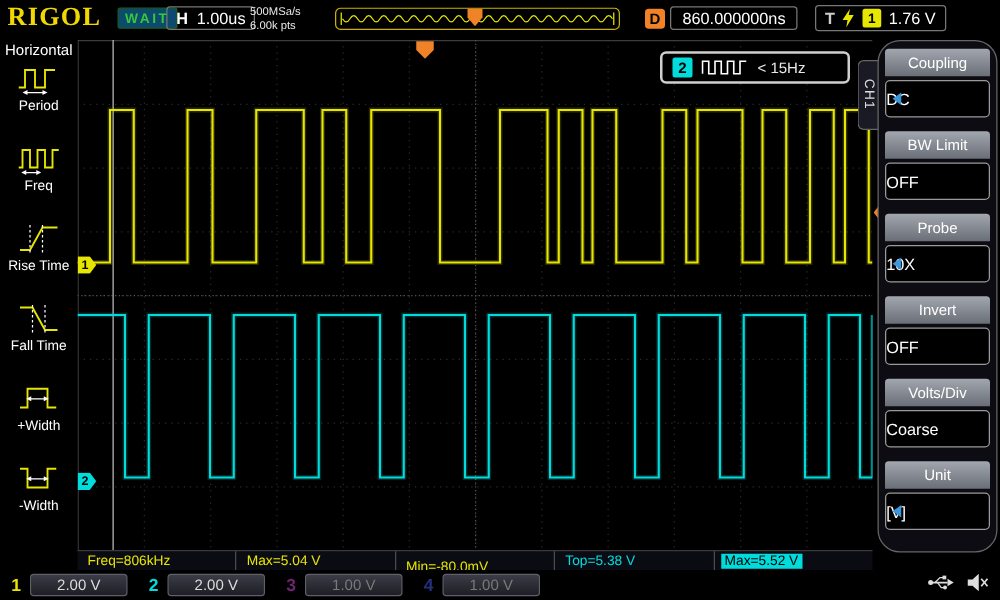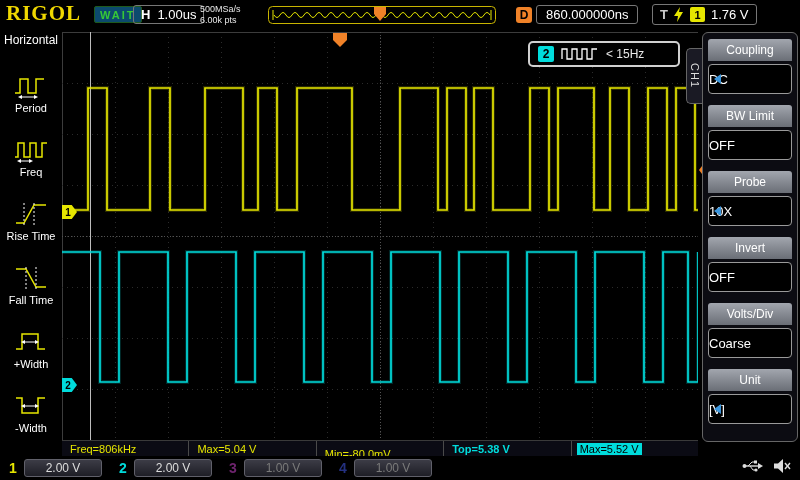--- a/index.html
+++ b/index.html
@@ -24,21 +24,21 @@
   .trig-box { left: 652px; top: 4px; height: 21px; border: 1px solid #777; border-radius: 3px; padding: 0 7px;
               display: flex; align-items: center; gap: 6px; }
   .trig-box .t-lbl { color: #ccc; font-weight: bold; font-size: 13px; }
   .trig-chip { width: 15px; height: 15px; background: #e6e600; color: #000; border-radius: 2px; font-size: 11px;
                font-weight: bold; display: flex; align-items: center; justify-content: center; }
   .trig-level { color: #fff; font-size: 13px; }
 
   
   .sidebar { left: 0; top: 30px; width: 62px; height: 410px; background: #000; }
   .sidebar-title { height: 20px; color: #fff; font-size: 12px; text-align: center; padding-top: 3px; }
-  .side-item { height: 64px; display: flex; flex-direction: column; align-items: center; justify-content: flex-end; gap: 3px; cursor: default; }
+  .side-item { height: 64px; display: flex; flex-direction: column; align-items: center; justify-content: flex-start; gap: 3px; cursor: default; }
   .side-item .lbl { color: #fff; font-size: 11px; white-space: nowrap; }
 
   
   .grid-wrap { left: 62px; top: 32px; width: 636px; height: 408px; overflow: visible; }
   .ch-tag { position: absolute; width: 15px; height: 14px; color: #000; font-size: 10px; font-weight: bold;
             display: flex; align-items: center; justify-content: center; padding-right: 3px;
             clip-path: polygon(0 0, 65% 0, 100% 50%, 65% 100%, 0 100%); }
   .trig-tag { position: absolute; left: 637px; width: 15px; height: 14px; background: #f08228; color: #000;
               font-size: 10px; font-weight: bold; display: flex; align-items: center; justify-content: center;
               padding-left: 3px; clip-path: polygon(0 50%, 35% 0, 100% 0, 100% 100%, 35% 100%); }
@@ -57,21 +57,21 @@
 
   
   .chan-bar { left: 0; top: 456px; width: 800px; height: 24px; background: #000; }
   .ch-box { position: absolute; top: 2px; height: 19px; display: flex; align-items: center; gap: 4px; }
   .ch-num { width: 14px; text-align: center; font-size: 14px; font-weight: bold; }
   .ch-scale { width: 78px; height: 18px; background: linear-gradient(#3c3c46, #1e1e26); border: 1px solid #60606a;
               border-radius: 3px; font-size: 12px; display: flex; align-items: center; justify-content: center; color: #ddd; }
 
   
   .rframe { left: 702px; top: 32px; width: 96px; height: 410px; background: #0c0c12; border: 1px solid #666;
-            border-radius: 6px; padding: 6px 5px; }
+            border-radius: 18px; padding: 6px 5px; }
   .r-item { margin-bottom: 11px; }
   .r-head { height: 22px; background: linear-gradient(#a2a6ae, #6a6e76); border-radius: 3px 3px 0 0; color: #fff;
             font-size: 12px; display: flex; align-items: center; justify-content: center; }
   .r-val { height: 30px; margin-top: 3px; background: #000; border: 1px solid #9a9a9a; border-radius: 4px; color: #fff;
            font-size: 13px; display: flex; align-items: center; justify-content: flex-start; position: relative; }
   .r-arrow { position: absolute; left: 5px; width: 0; height: 0; border-top: 5px solid transparent;
              border-bottom: 5px solid transparent; border-right: 7px solid #3c96dc; }
   .rtab { left: 686px; top: 48px; width: 17px; height: 56px; background: #1a1a24; border: 1px solid #666; border-right: none;
           border-radius: 5px 0 0 5px; color: #ddd; font-size: 11px; writing-mode: vertical-rl;
           display: flex; align-items: center; justify-content: center; letter-spacing: 1px; }
@@ -231,21 +231,21 @@
     <div class="m-slot">
         <span class="m-label" style="color: rgb(230, 230, 0);">Freq=806kHz</span>
       </div>
     <div class="m-slot">
         <span class="m-label" style="color: rgb(230, 230, 0);">Max=5.04 V</span>
       </div>
     <div class="m-slot">
         <span class="m-label" style="color: rgb(230, 230, 0); margin-top: 10px;">Min=-80.0mV</span>
       </div>
     <div class="m-slot">
-        <span class="m-label" style="color: rgb(0, 220, 220); font-weight: bold;">Top=5.38 V</span>
+        <span class="m-label" style="color: rgb(0, 220, 220);">Top=5.38 V</span>
       </div>
     <div class="m-slot">
         <span class="m-label" style="background: rgb(0, 220, 220); color: rgb(0, 0, 0);">Max=5.52 V</span>
       </div>
   </div>
 
   <div class="abs chan-bar">
     <div class="ch-box" style="left:6px;">
       <span class="ch-num" style="color: rgb(230, 230, 0);">1</span>
       <span class="ch-scale">2.00 V</span>

